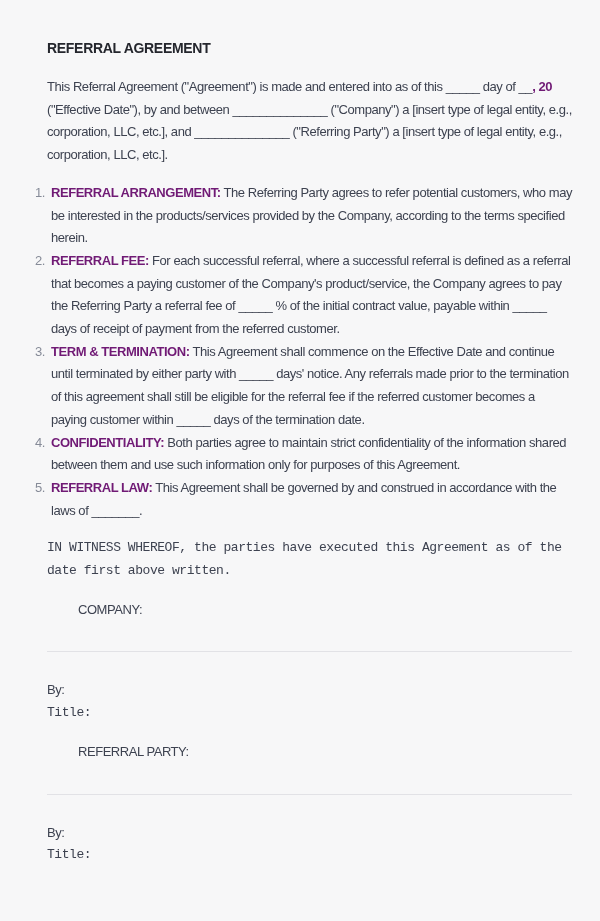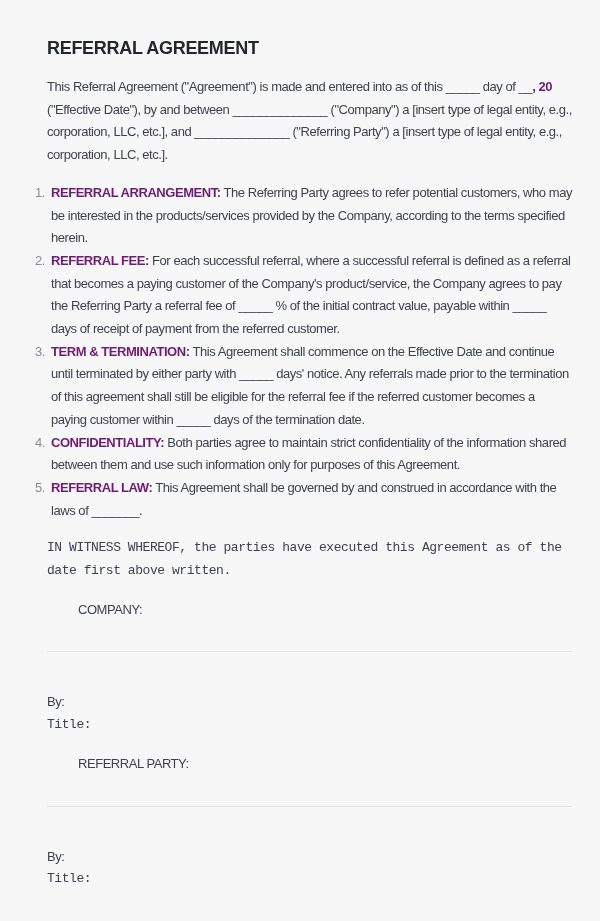--- a/index.html
+++ b/index.html
@@ -15,21 +15,21 @@
     min-height: 921px;
     box-sizing: border-box;
     padding: 38px 28px 16px 47px;
     background: #f7f7f8;
     color: #3d4250;
     font-size: 13px;
     line-height: 22.7px;
     letter-spacing: -0.45px;
   }
   .doc-title {
-    font-size: 18px;
+    font-size: 14px;
     line-height: 20px;
     margin: 0;
     font-weight: 700;
     color: #24262d;
     letter-spacing: -0.3px;
   }
   p { margin: 0; }
   strong { font-weight: 700; color: #701a75; }
   .intro { margin-top: 18px; }
   .clauses {
@@ -47,21 +47,21 @@
   }
   .clause-body { flex: 1 1 auto; }
   .witness { margin-top: 15px; font-family: Liberation Mono, monospace; }
   .sig-label { margin-top: 16px; margin-left: 31px; }
   .sig-line {
     border: none;
     height: 0;
     border-top: 1px solid #e2e2e6;
     margin: 30px 0 0;
   }
-  .by-label { margin-top: 39px; }
+  .by-label { margin-top: 27px; }
   .title-label { margin-top: 0; font-family: Liberation Mono, monospace; }
 </style>
 </head>
 <body>
 
 <div class="page">
 
   <h1 class="doc-title">REFERRAL AGREEMENT</h1>
 
   <p class="intro"><span>This Referral Agreement ("Agreement") is made and entered into as of this _____ day of __</span><strong>, 20</strong><span> ("Effective Date"), by and between ______________ ("Company") a [insert type of legal entity, e.g., corporation, LLC, etc.], and ______________ ("Referring Party") a [insert type of legal entity, e.g., corporation, LLC, etc.].</span></p>

